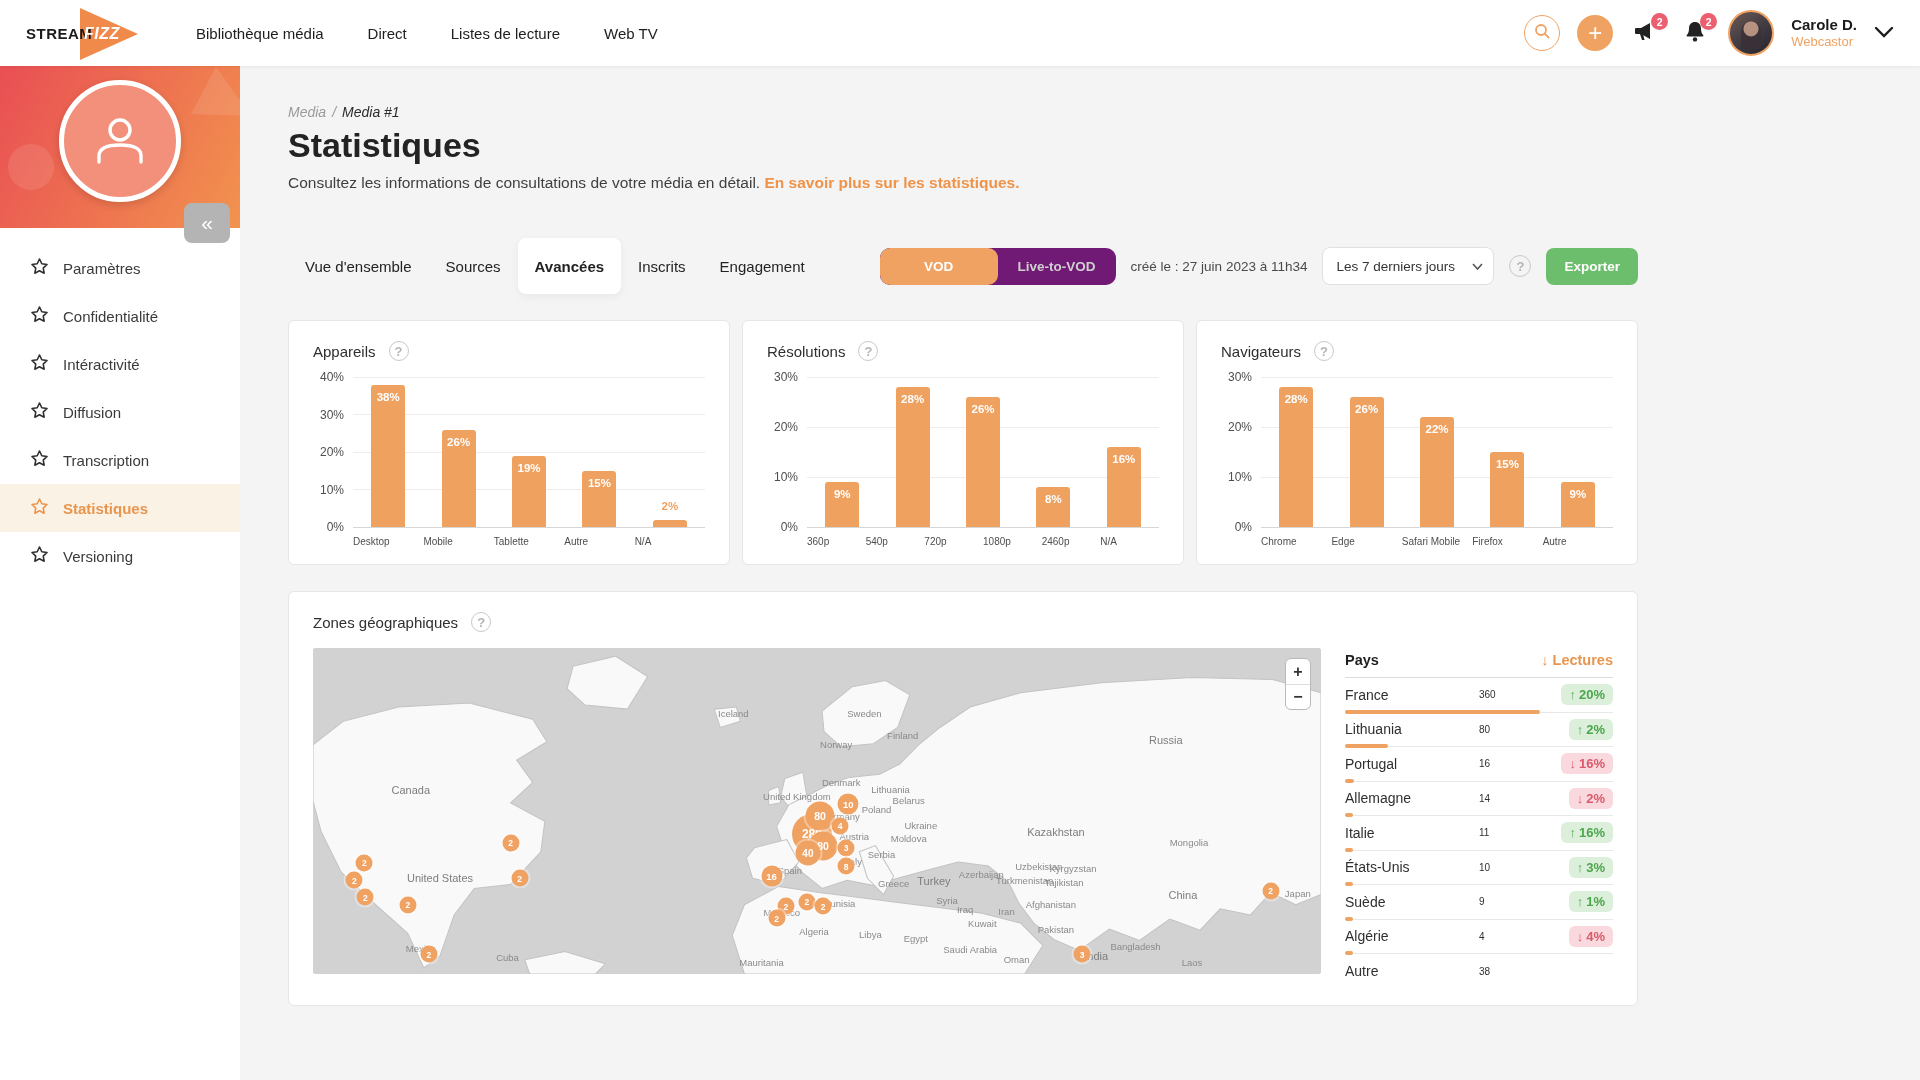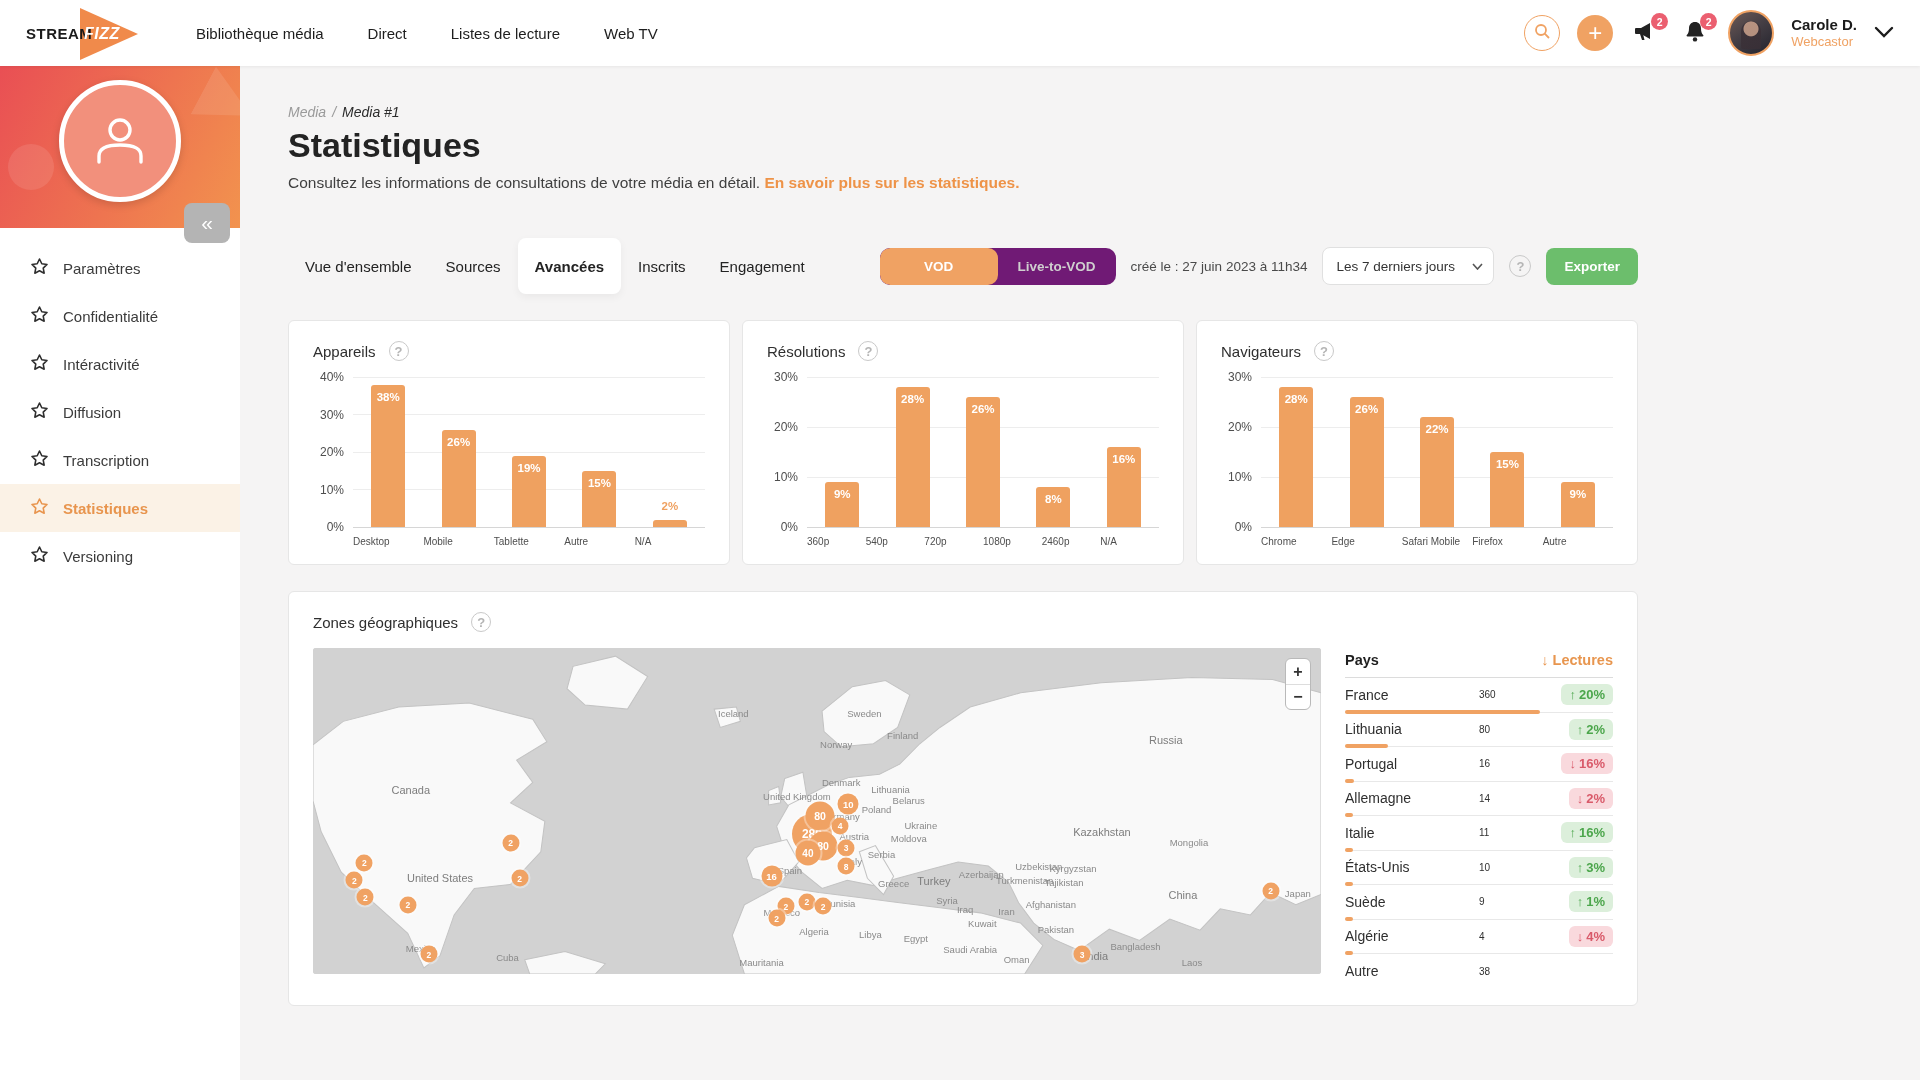--- a/index.html
+++ b/index.html
@@ -490,21 +490,21 @@
               <span class="map-label" style="left: 60.3%; top: 54.3%;">Ukraine</span>
               <span class="map-label" style="left: 59.1%; top: 58.3%;">Moldova</span>
               <span class="map-label" style="left: 52.3%; top: 51.5%;">Germany</span>
               <span class="map-label" style="left: 53.7%; top: 57.7%;">Austria</span>
               <span class="map-label" style="left: 56.4%; top: 63.2%;">Serbia</span>
               <span class="map-label" style="left: 47.3%; top: 68.1%;">Spain</span>
               <span class="map-label" style="left: 53.6%; top: 65.3%;">Italy</span>
               <span class="map-label" style="left: 57.6%; top: 72.1%;">Greece</span>
               <span class="map-label big" style="left: 61.6%; top: 71.5%;">Turkey</span>
               <span class="map-label big" style="left: 84.6%; top: 28.2%;">Russia</span>
-              <span class="map-label big" style="left: 73.7%; top: 56.4%; margin-left: 46px;">Kazakhstan</span>
+              <span class="map-label big" style="left: 73.7%; top: 56.4%;">Kazakhstan</span>
               <span class="map-label" style="left: 86.9%; top: 59.5%;">Mongolia</span>
               <span class="map-label big" style="left: 86.3%; top: 75.8%;">China</span>
               <span class="map-label big" style="left: 77.7%; top: 94.5%;">India</span>
               <span class="map-label" style="left: 68.8%; top: 80.7%;">Iran</span>
               <span class="map-label" style="left: 64.7%; top: 80.1%;">Iraq</span>
               <span class="map-label" style="left: 62.9%; top: 77.3%;">Syria</span>
               <span class="map-label" style="left: 66.4%; top: 84.4%;">Kuwait</span>
               <span class="map-label" style="left: 73.2%; top: 78.5%;">Afghanistan</span>
               <span class="map-label" style="left: 73.7%; top: 86.2%;">Pakistan</span>
               <span class="map-label" style="left: 72%; top: 66.9%;">Uzbekistan</span>

